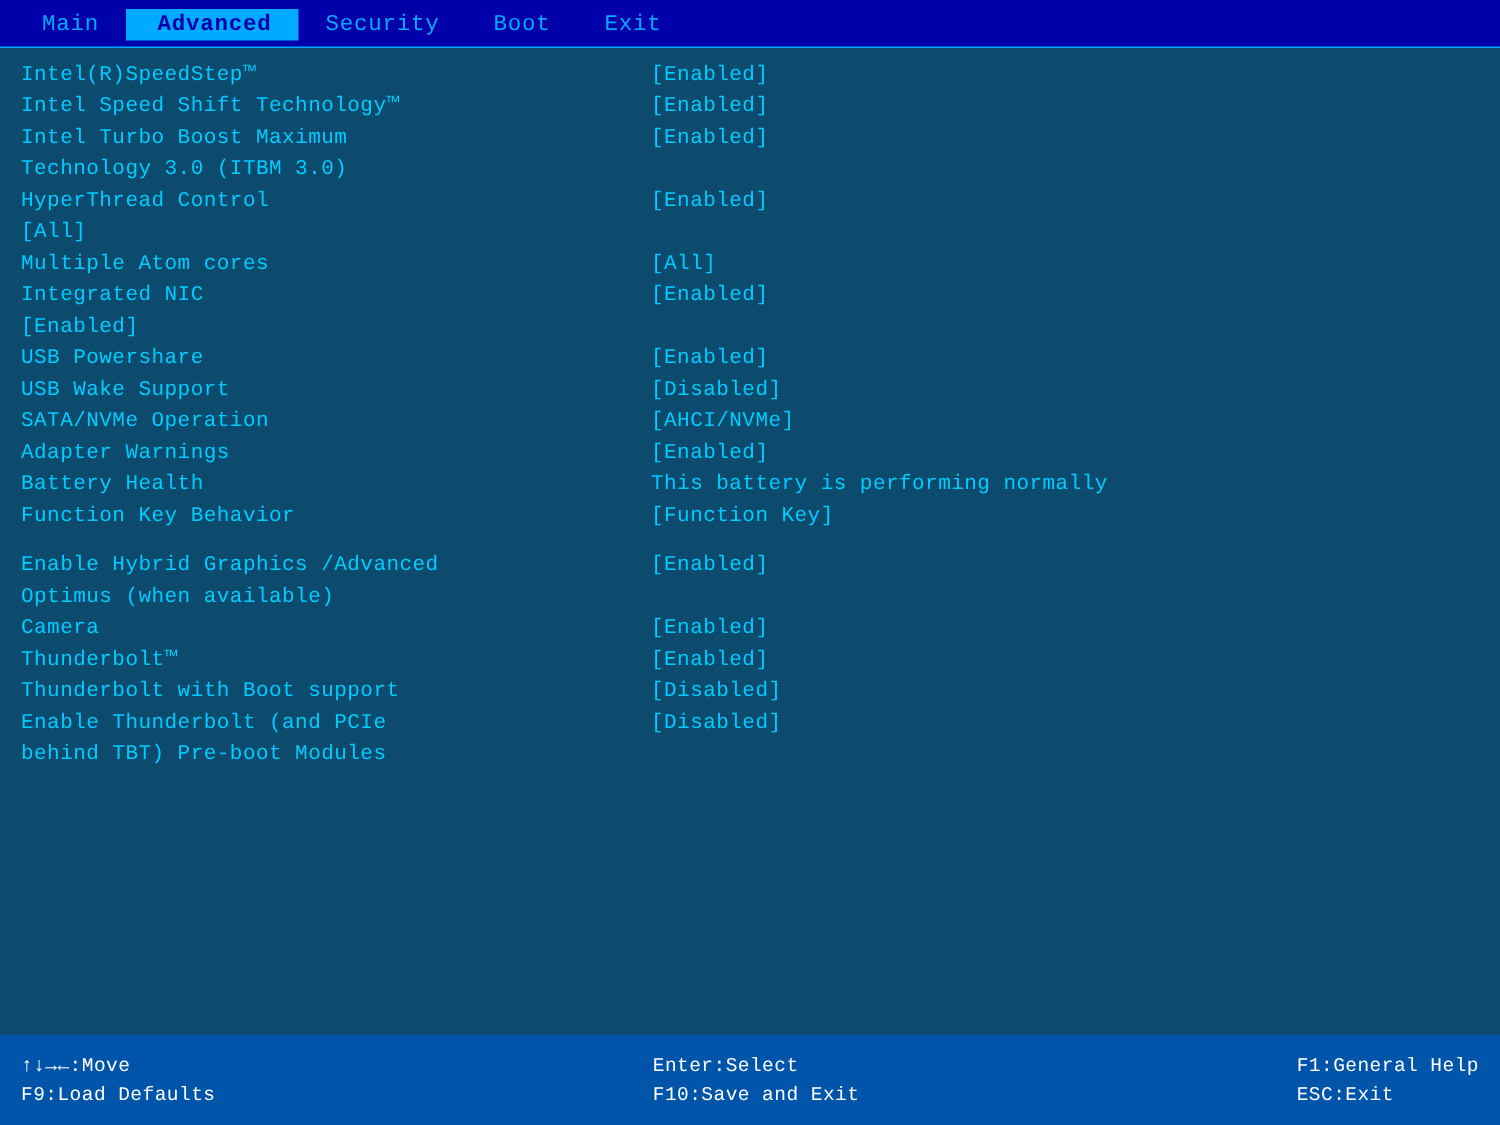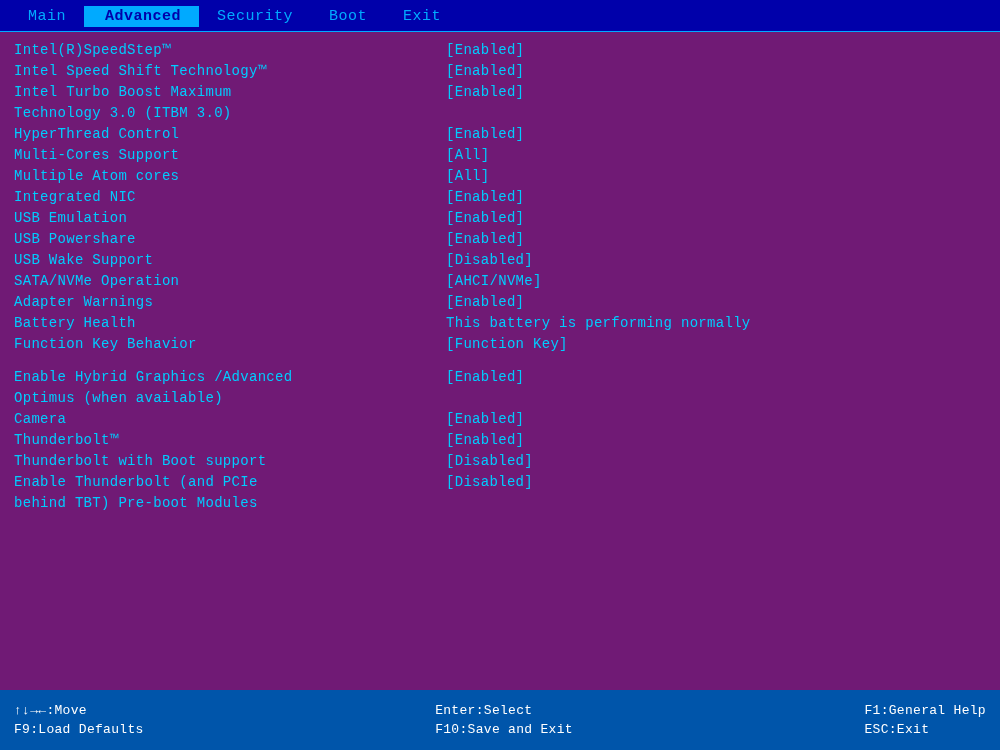--- a/index.html
+++ b/index.html
@@ -6,21 +6,21 @@
     body {
       width: 1000px;
       height: 750px;
       background: #000;
       font-family: 'Courier New', Courier, monospace;
       overflow: hidden;
     }
     .screen {
       width: 1000px;
       height: 750px;
-      background: #701a75;
+      background: #0c4a6e;
       color: #00aaff;
       display: flex;
       flex-direction: column;
       position: relative;
     }
     
     .header-bar {
       background: #0000aa;
       padding: 6px 10px 4px 10px;
       display: flex;
@@ -76,21 +76,20 @@
       width: 420px;
       min-width: 420px;
       letter-spacing: 0.3px;
       line-height: 1.35;
     }
     .setting-value {
       color: #00ccff;
       font-size: 14px;
       letter-spacing: 0.3px;
       line-height: 1.35;
-      margin-left: 12px;
     }
     .spacer {
       height: 12px;
     }
     
     .status-bar {
       background: #0055aa;
       display: flex;
       justify-content: space-between;
       align-items: center;
@@ -140,33 +139,31 @@
         </div>
         <div class="setting-row">
           <div class="setting-name">Technology 3.0 (ITBM 3.0)</div>
           <div class="setting-value"></div>
         </div>
         <div class="setting-row">
           <div class="setting-name">HyperThread Control</div>
           <div class="setting-value">[Enabled]</div>
         </div>
         <div class="setting-row">
-          <div class="setting-name">Multi-Cores Support</div>
           <div class="setting-value">[All]</div>
         </div>
         <div class="setting-row">
           <div class="setting-name">Multiple Atom cores</div>
           <div class="setting-value">[All]</div>
         </div>
         <div class="setting-row">
           <div class="setting-name">Integrated NIC</div>
           <div class="setting-value">[Enabled]</div>
         </div>
         <div class="setting-row">
-          <div class="setting-name">USB Emulation</div>
           <div class="setting-value">[Enabled]</div>
         </div>
         <div class="setting-row">
           <div class="setting-name">USB Powershare</div>
           <div class="setting-value">[Enabled]</div>
         </div>
         <div class="setting-row">
           <div class="setting-name">USB Wake Support</div>
           <div class="setting-value">[Disabled]</div>
         </div>

